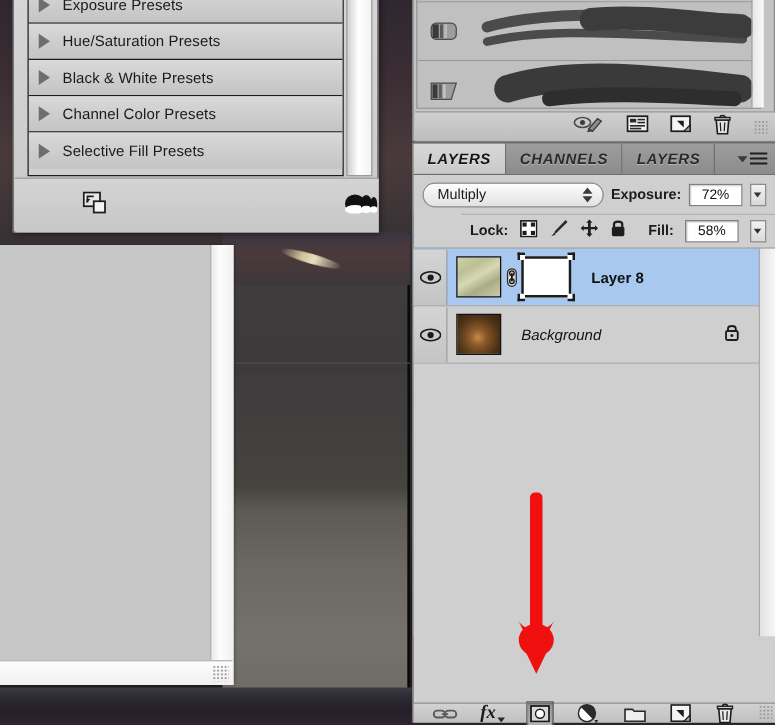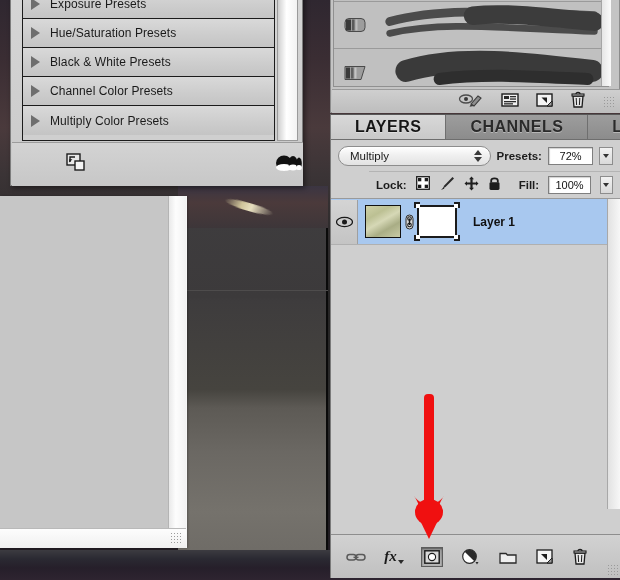--- a/index.html
+++ b/index.html
@@ -157,26 +157,27 @@
     border-left: 1px solid #7a7a7a;
     border-top: 1px solid #585858;
   }
   .tab-strip {
     position: relative; height: 25px;
     background: linear-gradient(180deg,#9d9d9d 0%, #8e8e8e 50%, #868686 100%);
     display: flex; align-items: stretch;
     border-bottom: 1px solid #6e6e6e;
   }
   .tab {
-    display: flex; align-items: center; padding: 0 24px;
-    font-size: 16px; font-weight: bold; color: #2a2a2a;
+    display: flex; align-items: center; padding: 0 11px;
+    font-size: 12px; font-weight: bold; color: #2a2a2a;
     letter-spacing: .5px;
     border-right: 1px solid #6f6f6f;
     background: linear-gradient(180deg,#9d9d9d 0%, #8c8c8c 100%);
     text-shadow: 0 1px 0 rgba(255,255,255,.35);
+    font-style: italic;
   }
   .tab.active {
     background: linear-gradient(180deg,#d8d8d8 0%, #c9c9c9 100%);
     color: #151515;
   }
   .tab-flex { flex: 1; background: linear-gradient(180deg,#9d9d9d 0%, #8c8c8c 100%); }
   .panel-menu {
     display: flex; align-items: center; gap: 2px; padding-right: 6px;
     background: linear-gradient(180deg,#9d9d9d 0%, #8c8c8c 100%);
   }
@@ -267,21 +268,21 @@
   }
   .layer-name.italic { font-weight: normal; font-style: italic; }
   .lock-badge { position:absolute; right: 28px; top: 50%; transform: translateY(-50%); }
   .stack-scroll {
     position: absolute; right: 0; top: 0; width: 13px; height: 100%;
     background: linear-gradient(90deg,#e2e2e2,#f7f7f7);
     border-left: 1px solid #a8a8a8;
   }
 
   .layers-footer {
-    position: absolute; left: 0; bottom: 0; width: 290px; height: 44px;
+    position: absolute; left: 0; bottom: 0; width: 290px; height: 16px;
     border-top: 1px solid #8e8e8e;
     background: linear-gradient(180deg,#d2d2d2 0%, #c0c0c0 100%);
     display: flex; align-items: center; gap: 14px;
     padding-left: 14px;
   }
   .footer-btn { display:flex; align-items:center; justify-content:center; width:22px; height:20px; }
   .footer-btn.pressed {
     background: linear-gradient(180deg,#9e9e9e,#b8b8b8);
     border: 1px solid #5d5d5d;
     box-shadow: inset 0 1px 2px rgba(0,0,0,.45);
@@ -328,21 +329,21 @@
       <div class="preset-row">
         <span class="tri"></span>
         <span class="preset-label">Black &amp; White Presets</span>
       </div>
       <div class="preset-row">
         <span class="tri"></span>
         <span class="preset-label">Channel Color Presets</span>
       </div>
       <div class="preset-row">
         <span class="tri"></span>
-        <span class="preset-label">Multiply Color Presets</span>
+        <span class="preset-label">Selective Fill Presets</span>
       </div>
 
     </div>
     <div class="presets-scrollbar"></div>
 
     <div class="presets-footer">
       <span class="icon-newset">
         <svg width="22" height="20" viewBox="0 0 22 20">
           <rect x="1" y="1" width="13" height="11" fill="#e8e8e8" stroke="#1d1d1d" stroke-width="1.4"></rect>
           <path d="M4 9 L4 4 L9 4" fill="none" stroke="#1d1d1d" stroke-width="1.4"></path>
@@ -468,21 +469,21 @@
     </div>
 
     <div class="blend-row">
       <div class="blend-select">
         <span>Multiply</span>
         <span class="stepper-arrows">
           <span class="ar-up"></span>
           <span class="ar-dn"></span>
         </span>
       </div>
-      <span class="field-label">Presets:</span>
+      <span class="field-label">Exposure:</span>
       <span class="num-field">72%</span>
       <span class="mini-drop">
         <span class="ar-dn"></span>
       </span>
     </div>
 
     <div class="lock-row">
       <span class="field-label">Lock:</span>
 
       <span>
@@ -510,21 +511,21 @@
 
       <span>
         <svg width="13" height="15" viewBox="0 0 13 15">
           <path d="M3.2 6.5 V4.4 C3.2 1.6, 9.8 1.6, 9.8 4.4 V6.5" fill="none" stroke="#1d1d1d" stroke-width="1.8"></path>
           <rect x="1.5" y="6.3" width="10" height="7.6" rx="1.3" fill="#1d1d1d"></rect>
         </svg>
       </span>
 
       <span class="lock-spacer"></span>
       <span class="field-label">Fill:</span>
-      <span class="num-field">100%</span>
+      <span class="num-field">58%</span>
       <span class="mini-drop">
         <span class="ar-dn"></span>
       </span>
     </div>
 
     <div class="layer-stack">
 
       <div class="layer-row selected">
         <div class="eye-cell">
           <svg width="17" height="12" viewBox="0 0 17 12">
@@ -540,23 +541,40 @@
             <circle cx="4.5" cy="11" r="1.8" fill="none" stroke="#1a1a1a" stroke-width="1.1"></circle>
             <rect x="3.8" y="4.5" width="1.4" height="6.5" fill="#1a1a1a"></rect>
           </svg>
         </div>
         <div class="mask-thumb">
           <span class="mask-corner mc-tl"></span>
           <span class="mask-corner mc-tr"></span>
           <span class="mask-corner mc-bl"></span>
           <span class="mask-corner mc-br"></span>
         </div>
-        <span class="layer-name">Layer 1</span>
-      </div>
-
+        <span class="layer-name">Layer 8</span>
+      </div>
+
+      <div class="layer-row">
+        <div class="eye-cell">
+          <svg width="17" height="12" viewBox="0 0 17 12">
+            <ellipse cx="8.5" cy="6" rx="8" ry="4.6" fill="none" stroke="#1a1a1a" stroke-width="1.3"></ellipse>
+            <circle cx="8.5" cy="6" r="2.5" fill="#1a1a1a"></circle>
+          </svg>
+        </div>
+        <div class="thumb thumb-b"></div>
+        <span class="layer-name italic">Background</span>
+        <span class="lock-badge">
+          <svg width="13" height="15" viewBox="0 0 13 15">
+            <path d="M3.4 7 V4.8 C3.4 2.1, 9.6 2.1, 9.6 4.8 V7" fill="none" stroke="#1d1d1d" stroke-width="1.5"></path>
+            <rect x="1.8" y="6.8" width="9.4" height="7.2" rx="1.2" fill="none" stroke="#1d1d1d" stroke-width="1.5"></rect>
+            <circle cx="6.5" cy="10.4" r="1.2" fill="#1d1d1d"></circle>
+          </svg>
+        </span>
+      </div>
 
       <div class="stack-scroll"></div>
     </div>
 
     <div class="layers-footer">
 
       <span class="footer-btn">
         <svg width="20" height="12" viewBox="0 0 20 12">
           <rect x="1" y="3.5" width="9" height="5.5" rx="2.7" fill="none" stroke="#5a5a5a" stroke-width="1.5"></rect>
           <rect x="10" y="3.5" width="9" height="5.5" rx="2.7" fill="none" stroke="#5a5a5a" stroke-width="1.5"></rect>

